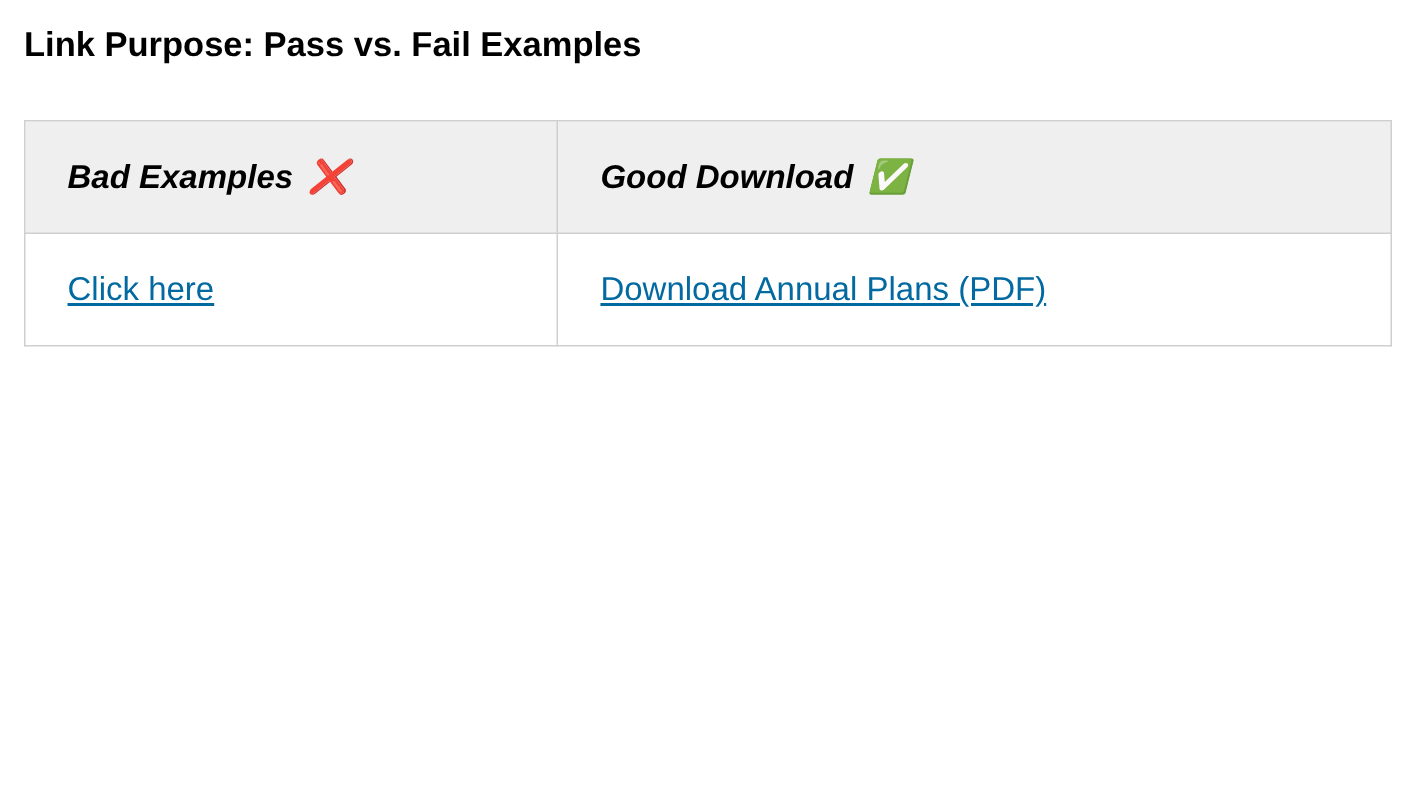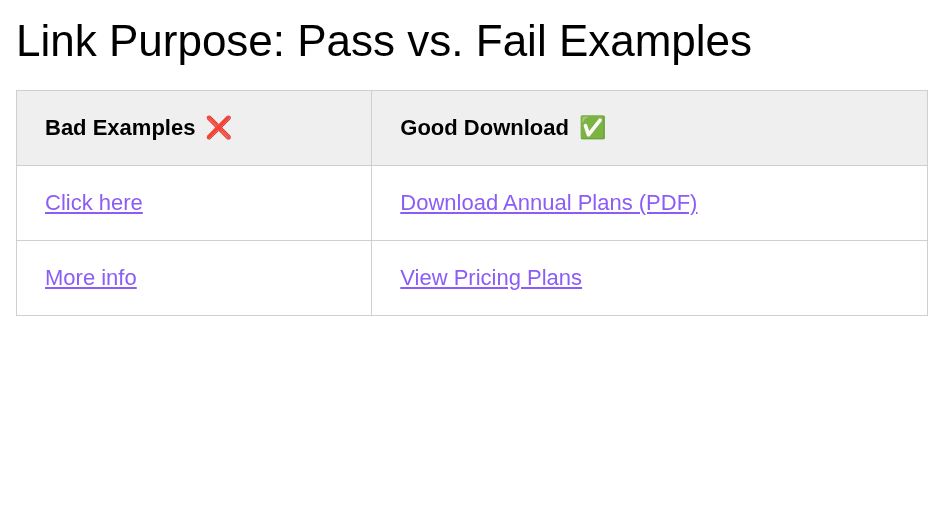--- a/index.html
+++ b/index.html
@@ -7,44 +7,45 @@
       margin: 0;
       padding: 0;
     }
     body {
       font-family: Arial, Helvetica, sans-serif;
       background: #ffffff;
       padding: 16px;
       color: #000000;
     }
     h1 {
-      font-size: 44px;
-      font-weight: normal;
-      margin-bottom: 24px;
+      font-size: 23px;
+      font-weight: bold;
+      margin-bottom: 37px;
     }
     table {
       border-collapse: collapse;
       width: 100%;
       max-width: 920px;
     }
     th, td {
       border: 1px solid #cfcfcf;
       padding: 24px 28px;
       text-align: left;
       font-size: 22px;
     }
     th {
       background: #efefef;
       font-weight: bold;
+      font-style: italic;
     }
     th:first-child {
       width: 39%;
     }
     a {
-      color: #8b5cf6;
+      color: #0369a1;
       text-decoration: underline;
     }
     .icon {
       margin-left: 4px;
     }
     .cross {
       color: #d30000;
     }
   </style>
 </head>
@@ -67,22 +68,14 @@
   </thead>
   <tbody>
     <tr>
       <td>
         <a href="#">Click here</a>
       </td>
       <td>
         <a href="#">Download Annual Plans (PDF)</a>
       </td>
     </tr>
-    <tr>
-      <td>
-        <a href="#">More info</a>
-      </td>
-      <td>
-        <a href="#">View Pricing Plans</a>
-      </td>
-    </tr>
   </tbody>
 </table>
 
 </body></html>

